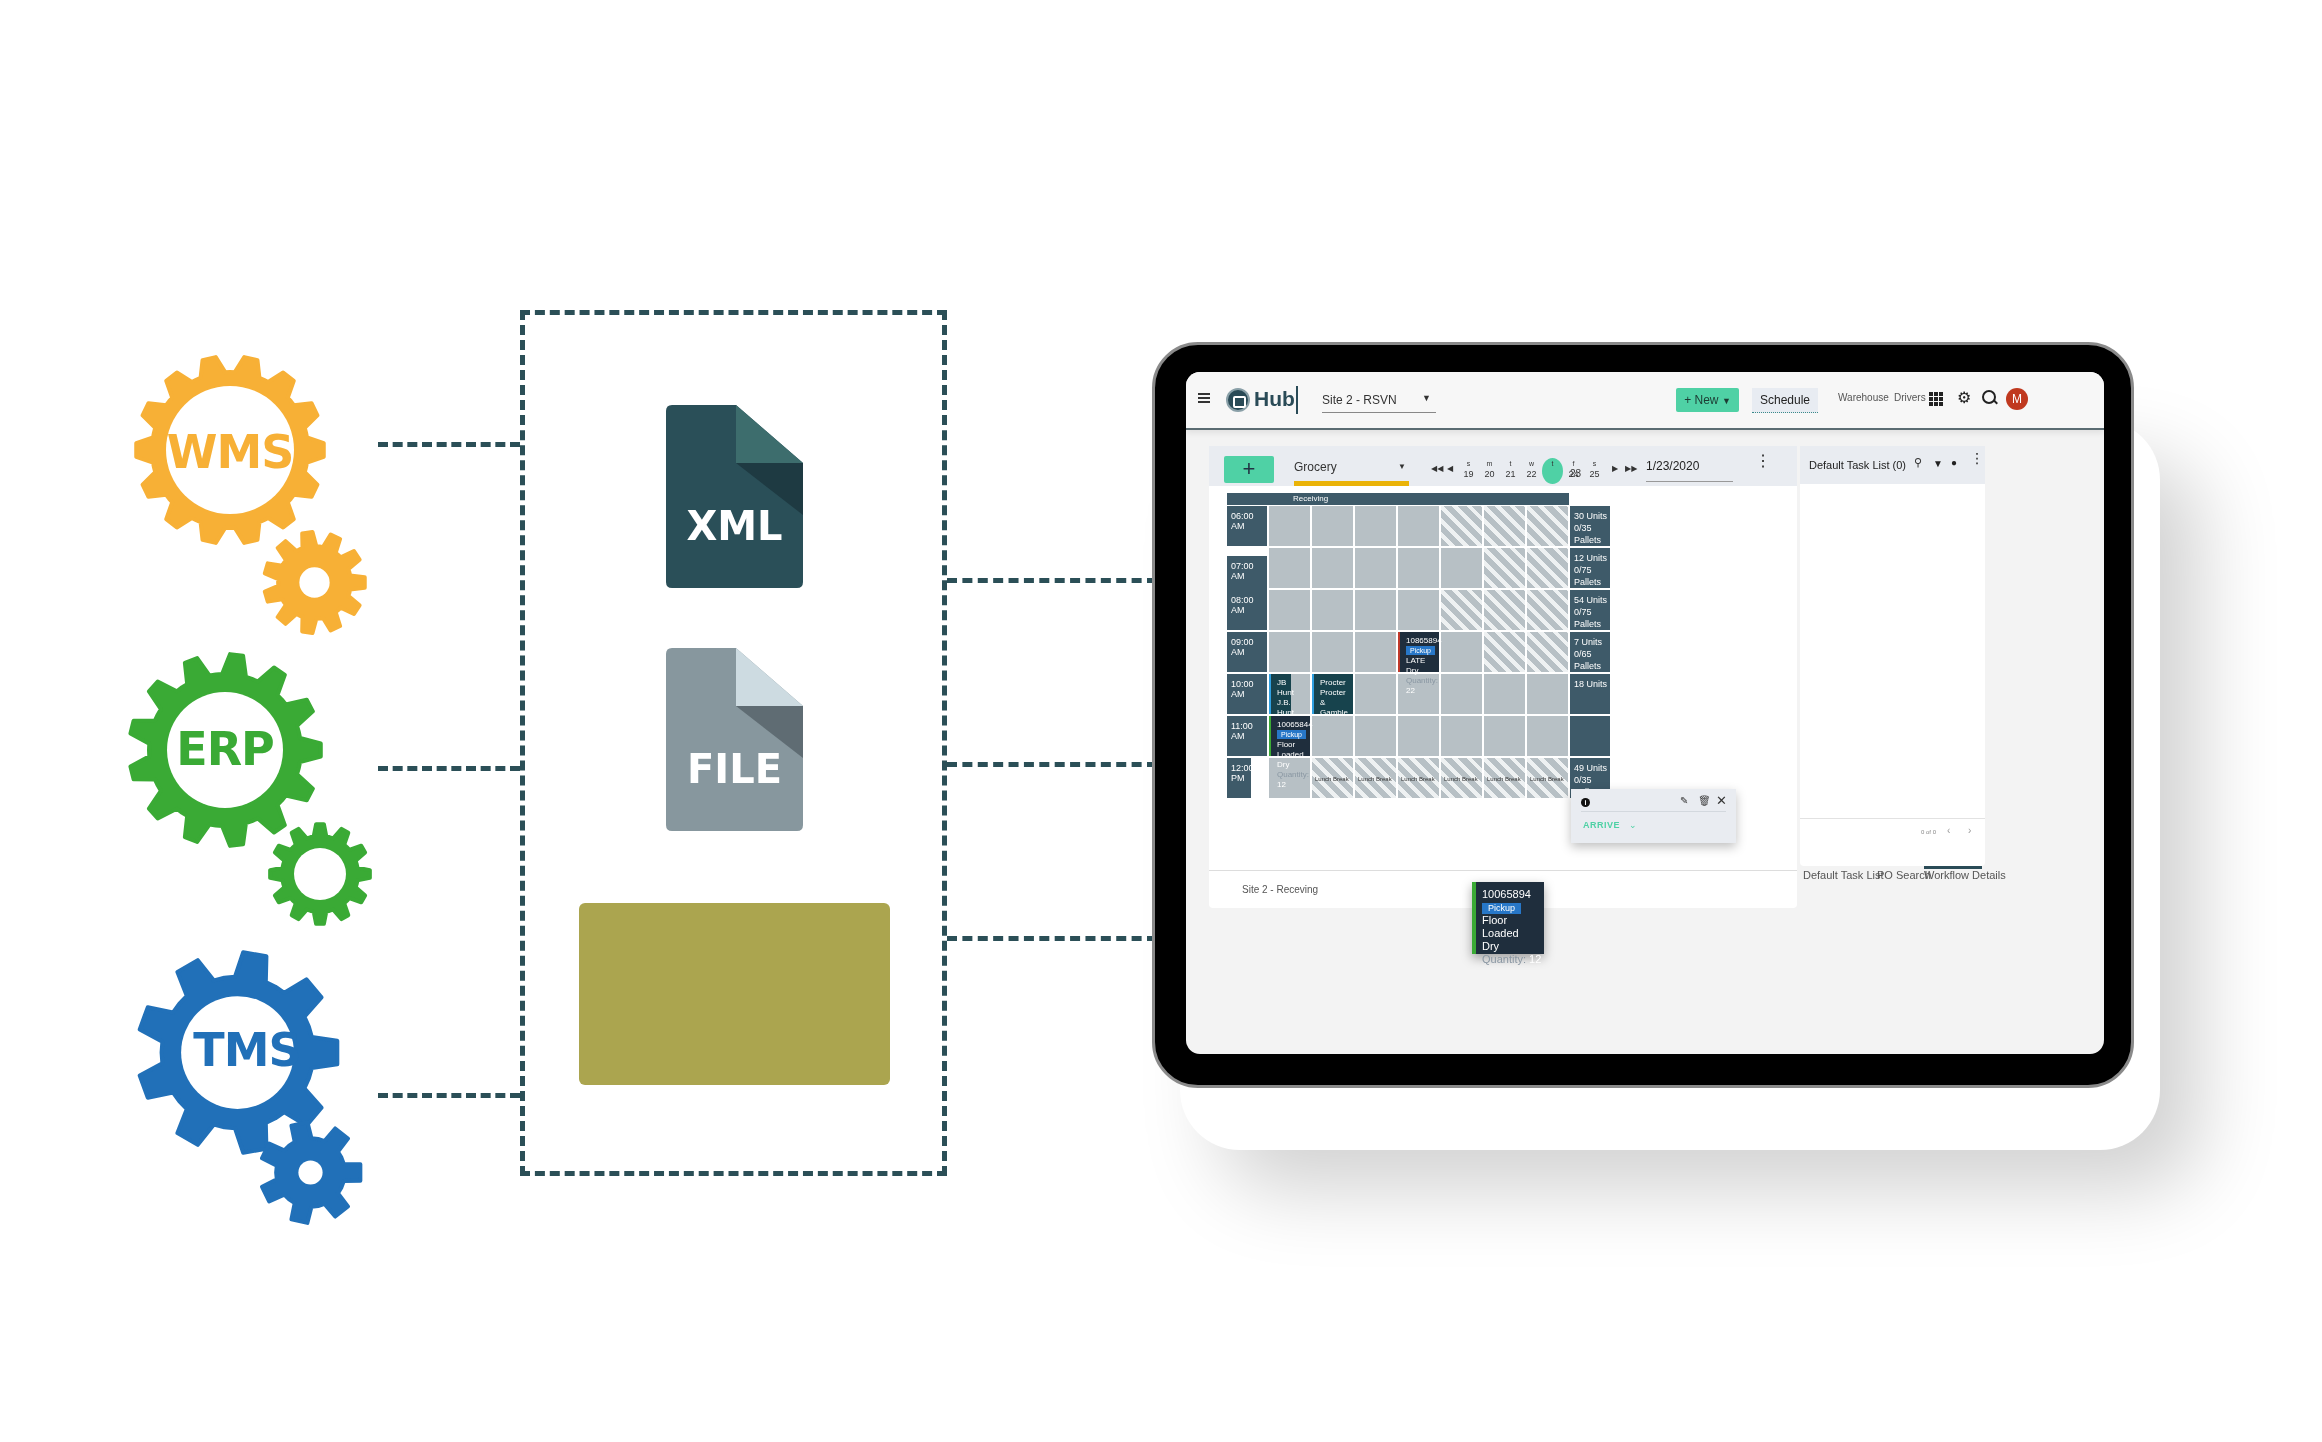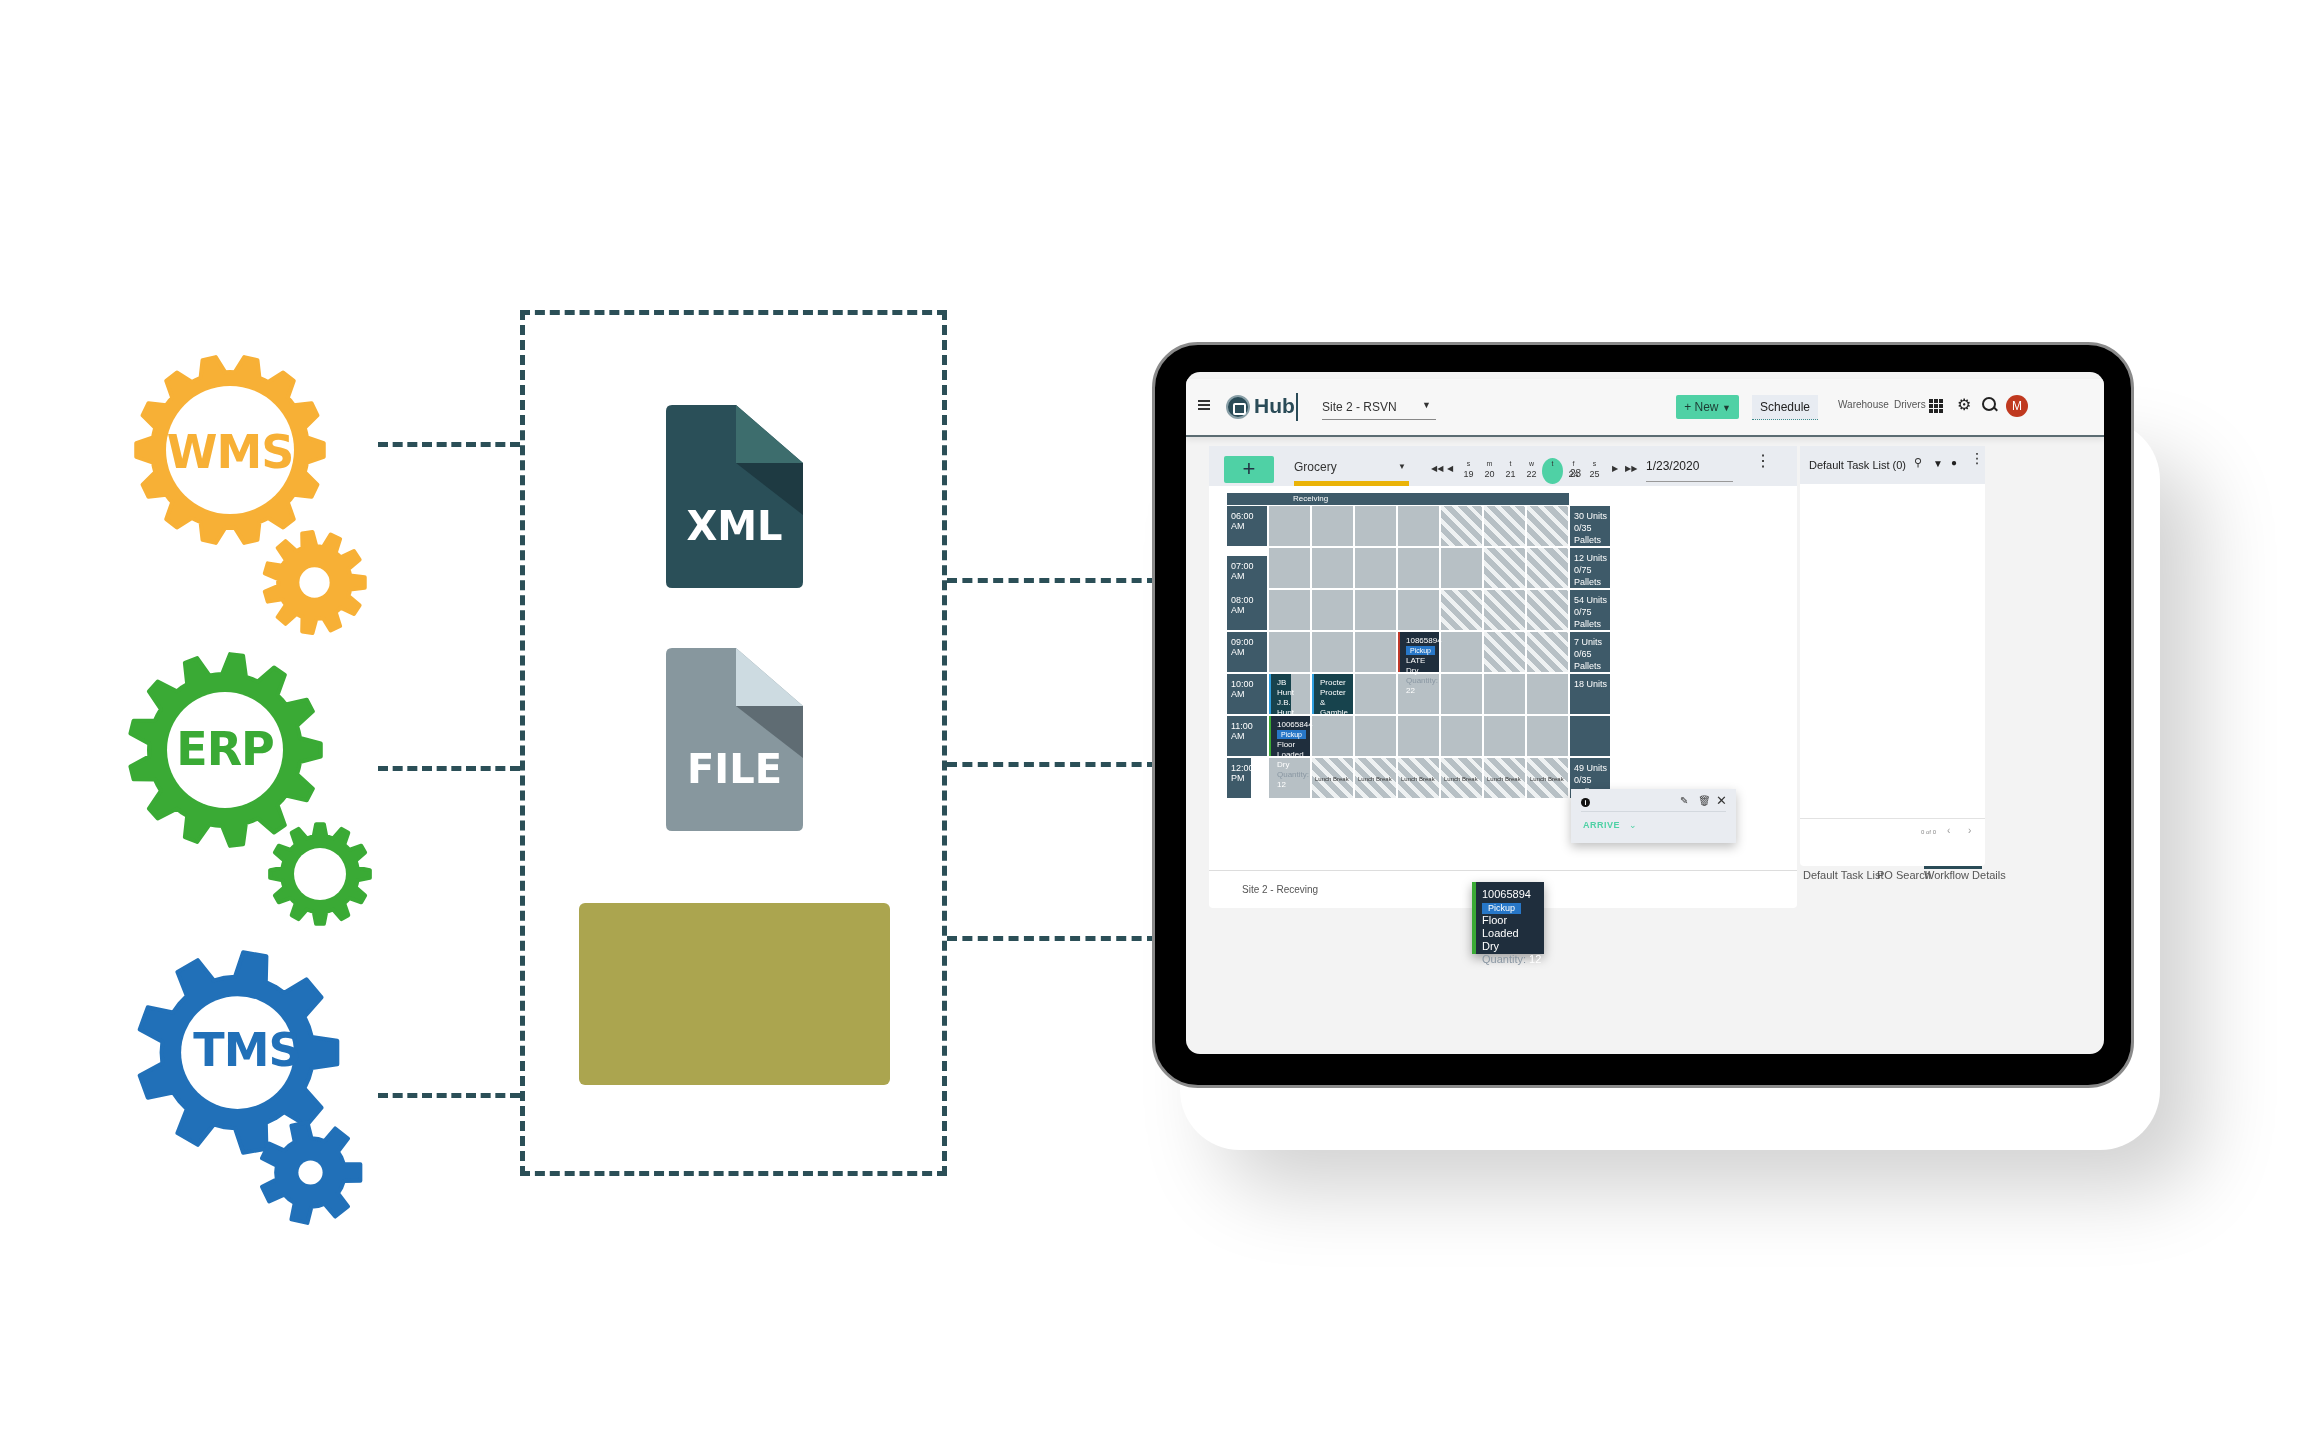--- a/index.html
+++ b/index.html
@@ -8,21 +8,21 @@
   
   .hdash{position:absolute;height:0;border-top:5px dashed #2b4f57;}
   .box{position:absolute;border:5px dashed #2b4f57;box-sizing:border-box;}
   .gear-label{position:absolute;font-family:"DejaVu Sans",sans-serif;font-weight:bold;letter-spacing:-1px;text-align:center;}
   .doc-label{position:absolute;left:0;right:0;text-align:center;color:#fff;font-weight:bold;font-family:"DejaVu Sans",sans-serif;font-size:40px;}
   .web{position:absolute;left:579px;top:903px;width:311px;height:182px;background:#aba54f;border-radius:6px;color:#fff;font-family:"DejaVu Sans",sans-serif;font-weight:bold;font-size:38px;line-height:50px;text-align:center;display:flex;flex-direction:column;justify-content:center;}
   
   .tablet-shadow{position:absolute;left:1180px;top:420px;width:980px;height:730px;border-radius:60px;box-shadow:40px 40px 80px rgba(0,0,0,0.18);}
   .tablet{position:absolute;left:1152px;top:342px;width:982px;height:746px;background:#000;border-radius:46px;border:3px solid #8a8a8a;box-sizing:border-box;}
   .screen{position:absolute;left:1186px;top:372px;width:918px;height:682px;background:#f3f3f3;border-radius:14px;overflow:hidden;}
-  .topbar{position:absolute;left:0;top:7px;width:100%;height:56px;background:#f7f7f7;border-bottom:2px solid #5b6c72;box-shadow:0 3px 6px rgba(0,0,0,0.08);}
+  .topbar{position:absolute;left:0;top:0;width:100%;height:56px;background:#f7f7f7;border-bottom:2px solid #5b6c72;box-shadow:0 3px 6px rgba(0,0,0,0.08);}
   .tb-text{position:absolute;font-size:12px;color:#333;}
   .panel{position:absolute;background:#e9ecf1;border-radius:4px;}
   .cell{position:absolute;background:#b7c0c5;}
   .hatch{background:repeating-linear-gradient(45deg,#b7c0c5 0,#b7c0c5 6px,#eef1f2 6px,#eef1f2 10px);}
   .timecell{position:absolute;background:#3e5a69;color:#fff;font-size:9px;padding:5px 0 0 4px;box-sizing:border-box;}
   .capcell{position:absolute;background:#3e5a69;color:#fff;font-size:9px;line-height:12px;padding:4px 0 0 4px;box-sizing:border-box;}
   .appt{position:absolute;background:#1f2e3d;color:#fff;font-size:8px;line-height:10px;padding:4px 0 0 6px;box-sizing:border-box;}
   .pill{display:inline-block;background:#2777c8;color:#fff;padding:0 4px;font-size:7px;line-height:9px;}
   .qty{color:#8a97a3;}
   .tabs-bottom{position:absolute;font-size:11px;color:#555;}

